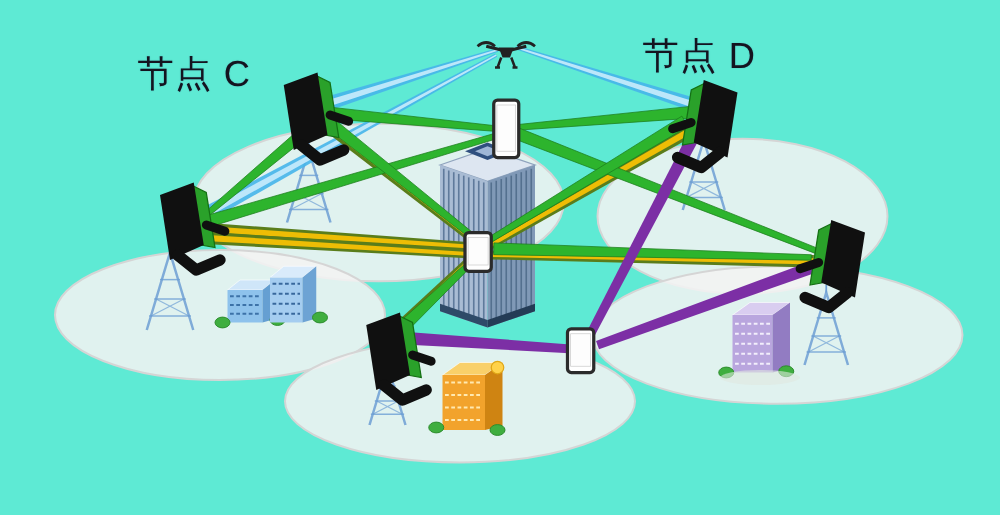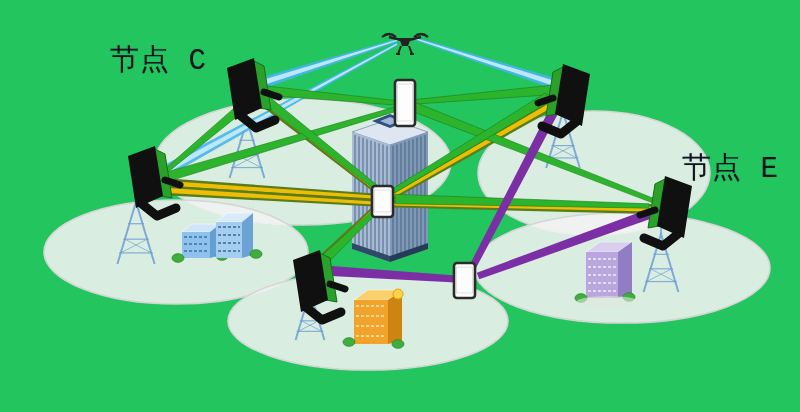--- a/index.html
+++ b/index.html
@@ -1,18 +1,18 @@
 <!DOCTYPE html>
 <html><head>
 <meta charset="utf-8">
 <style>
   html,body{margin:0;padding:0;background:#fff;}
   #figure{
-    position:relative;width:800px;height:412px;background:#22c55e;overflow:hidden;
-    font-family:Liberation Mono, monospace;
+    position:relative;width:800px;height:412px;background:#5eead4;overflow:hidden;
+    font-family:Liberation Sans, sans-serif;
   }
   #net-svg{position:absolute;left:0;top:0;}
   .node-label{
     position:absolute;
     font-size:29px;
     font-weight:500;
     color:#14141f;
     letter-spacing:1px;
     white-space:nowrap;
     text-shadow:0 0 1px rgba(40,60,120,.35);
@@ -257,14 +257,14 @@
       <g transform="translate(380,26)">
         <path d="M2,11 Q9,5 16,11" fill="none" stroke="#222" stroke-width="2.2"></path>
         <path d="M34,11 Q41,5 48,11" fill="none" stroke="#222" stroke-width="2.2"></path>
         <line x1="9" y1="11" x2="21" y2="14" stroke="#222" stroke-width="2.4"></line>
         <line x1="41" y1="11" x2="29" y2="14" stroke="#222" stroke-width="2.4"></line>
         <polygon points="19,12 31,12 28,20 22,20" fill="#222"></polygon>
         <path d="M21,20 L18,28 M29,20 L32,28 M16,28 L20,28 M30,28 L34,28" stroke="#222" stroke-width="2" fill="none"></path>
       </g>
     </svg>
   <div class="node-label" style="left: 110px; top: 40px;">节点 C</div>
-  <div class="node-label" style="left: 682px; top: 148px;">节点 E</div>
+  <div class="node-label" style="left: 514px; top: 25px;">节点 D</div>
 </div>
 
 </body></html>

